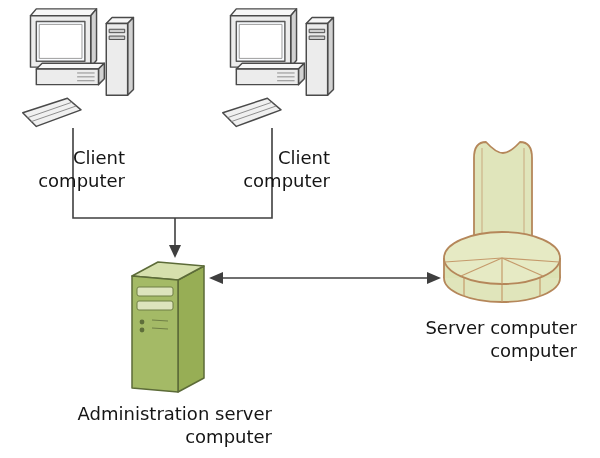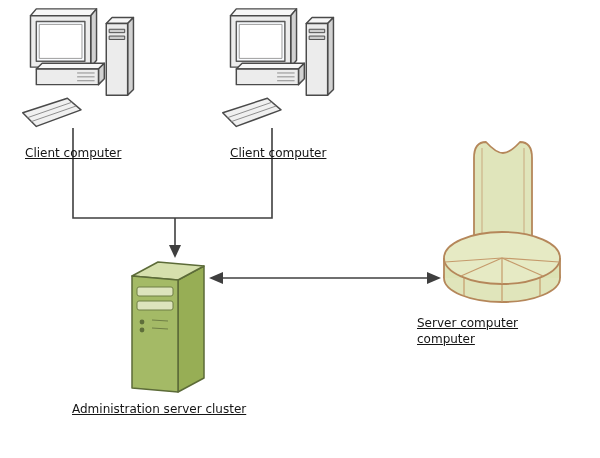--- a/index.html
+++ b/index.html
@@ -17,25 +17,24 @@
     position: absolute; left: 0; top: 0;
     width: 100%; height: 100%;
     pointer-events: none;
   }
   .conn { fill: none; stroke: #3f3f3f; stroke-width: 1.6px; }
   .head { fill: #3f3f3f; stroke: none; }
   .node { position: absolute; }
   .node svg { display: block; }
   .label {
     position: absolute;
-    text-align: left;
-    font-size: 12px;
+    text-align: right;
+    font-size: 18px;
     line-height: 1.3;
     color: #151515;
-    text-decoration: underline;
   }
 </style>
 </head>
 <body>
 
 <div class="canvas">
 
   <svg class="connectors" viewBox="0 0 600 458" aria-hidden="true">
     <path class="conn" d="M73,128 V218 H272 V128"></path>
     <path class="conn" d="M175,218 V246"></path>
@@ -123,21 +122,21 @@
         <polygon points="14,30 60,34 60,146 14,142" fill="#a4ba66"></polygon>
         <rect x="19" y="41" width="36" height="9" rx="2" stroke="#6f7f45" stroke-width="1" fill="#dde4bd"></rect>
         <rect x="19" y="55" width="36" height="9" rx="2" stroke="#6f7f45" stroke-width="1" fill="#dde4bd"></rect>
         <circle cx="24" cy="76" r="2.4" fill="#5e6e3a" stroke="none"></circle>
         <circle cx="24" cy="84" r="2.4" fill="#5e6e3a" stroke="none"></circle>
         <line x1="34" y1="74" x2="50" y2="75" stroke="#6f7f45" stroke-width="1"></line>
         <line x1="34" y1="82" x2="50" y2="83" stroke="#6f7f45" stroke-width="1"></line>
       </g>
     </svg>
   </div>
-  <div class="label" style="left:72px; top:402px; width:200px;">Administration server cluster</div>
+  <div class="label" style="left:72px; top:402px; width:200px;">Administration server computer</div>
 
   <div class="node" style="left:430px; top:128px;">
     <svg width="140" height="180" viewBox="0 0 140 180">
       <g stroke="#b5875a" stroke-width="1.8" stroke-linejoin="round">
 
         <path d="M44,135 L44,30 Q44,14 56,14 Q66,25 73,25 Q80,25 90,14 Q102,14 102,30 L102,135 Z" fill="#e0e5bb"></path>
         <line x1="52" y1="20" x2="52" y2="118" stroke="#c9a97e" stroke-width="1"></line>
         <line x1="94" y1="20" x2="94" y2="118" stroke="#c9a97e" stroke-width="1"></line>
 
         <ellipse cx="72" cy="150" rx="58" ry="24" fill="#e0e5bb"></ellipse>

